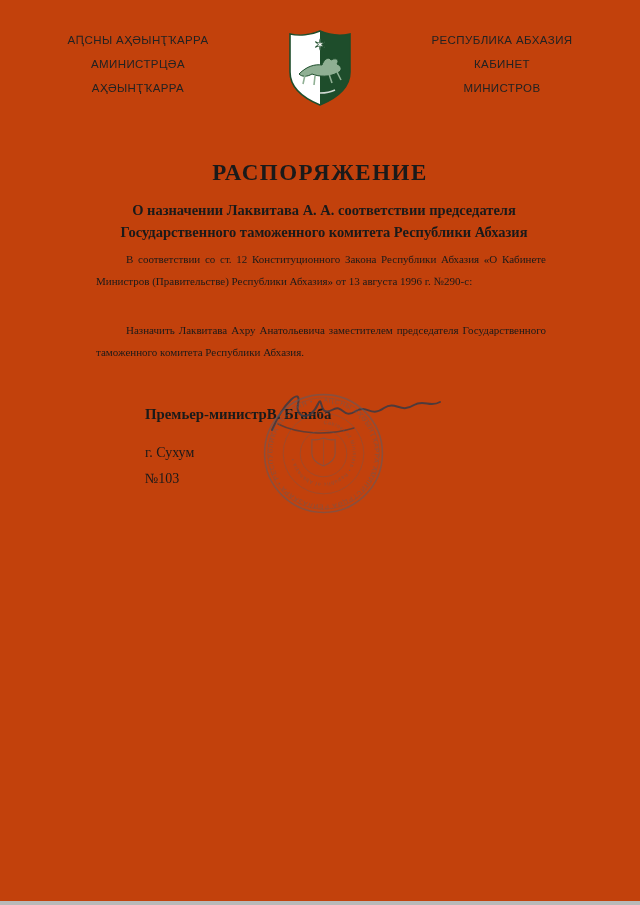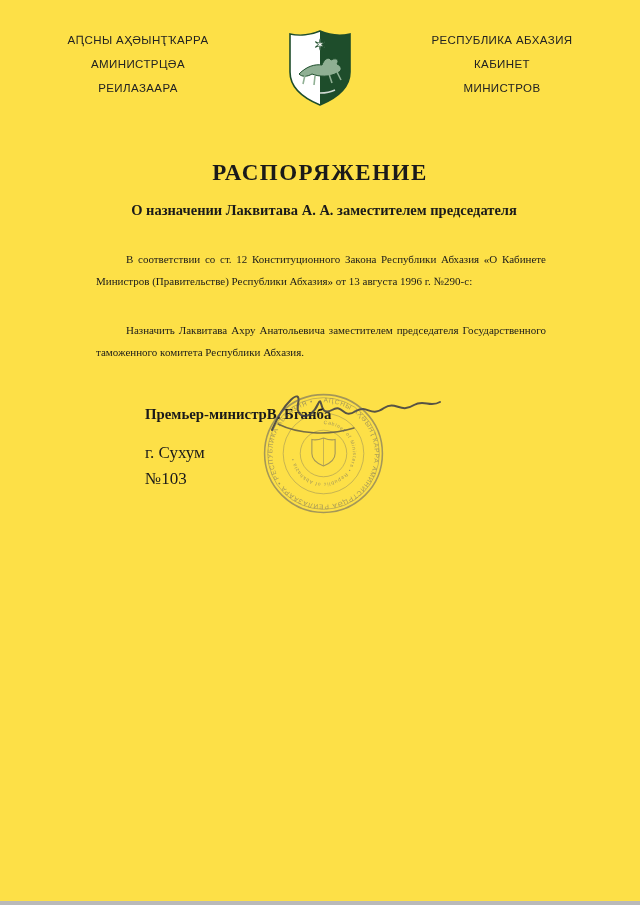--- a/index.html
+++ b/index.html
@@ -1,20 +1,20 @@
 <!DOCTYPE html>
 <html><head>
 <meta charset="utf-8">
 <style>
   html,body{margin:0;padding:0;background:#e8e8e8;}
   .page{
     position:relative;
     width:640px;height:905px;
     margin:0 auto;
-    background:#fde047;
+    background:#c2410c;
     font-family:"Liberation Serif", serif;
     color:#1a1a1a;
     overflow:hidden;
     border-bottom:4px solid #b9b9b9;
     box-sizing:border-box;
   }
   
   .letterhead{
     position:absolute;top:28px;left:0;right:0;
     display:flex;justify-content:space-between;align-items:flex-start;
@@ -64,34 +64,34 @@
   }
   
   .stamp{
     position:absolute;top:376px;left:246px;width:155px;height:155px;
     opacity:.55;
     pointer-events:none;
   }
   
   .footer-block{
     position:absolute;left:145px;top:441px;
-    font-size:17px;line-height:24.5px;
+    font-size:14px;line-height:24.5px;
   }
   .footer-block div{margin-bottom:1px;}
 </style>
 </head>
 <body>
 
 <div class="page">
 
   <div class="letterhead">
     <div class="lh-col">
       <div>АԤСНЫ АҲӘЫНҬҠАРРА</div>
       <div>АМИНИСТРЦӘА</div>
-      <div>РЕИЛАЗААРА</div>
+      <div>АҲӘЫНҬҠАРРА</div>
     </div>
 
     <div class="emblem-wrap">
       <svg width="70" height="80" viewBox="0 0 70 80" aria-hidden="true">
         <defs>
           <clipPath id="shieldClip">
             <path d="M35,3 C26,7 14,8 5,6 L5,44 C5,60 18,70 35,77 C52,70 65,60 65,44 L65,6 C56,8 44,7 35,3 Z"></path>
           </clipPath>
         </defs>
 
@@ -114,21 +114,22 @@
     <div class="lh-col">
       <div>РЕСПУБЛИКА АБХАЗИЯ</div>
       <div>КАБИНЕТ</div>
       <div>МИНИСТРОВ</div>
     </div>
   </div>
 
   <div class="doc-title">РАСПОРЯЖЕНИЕ</div>
 
   <div class="doc-subject">
-    <div>О назначении Лаквитава А. А. заместителем председателя</div>
+    <div>О назначении Лаквитава А. А. соответствии председателя</div>
+    <div>Государственного таможенного комитета Республики Абхазия</div>
   </div>
 
   <div class="body-text" id="para1">
     <p>В соответствии со ст. 12 Конституционного Закона Республики Абхазия «О Кабинете Министров (Правительстве) Республики Абхазия» от 13 августа 1996 г. №290-с:</p>
   </div>
   <div class="body-text" id="para2">
     <p>Назначить Лаквитава Ахру Анатольевича заместителем председателя Государственного таможенного комитета Республики Абхазия.</p>
   </div>
 
   <div class="sig-row">

